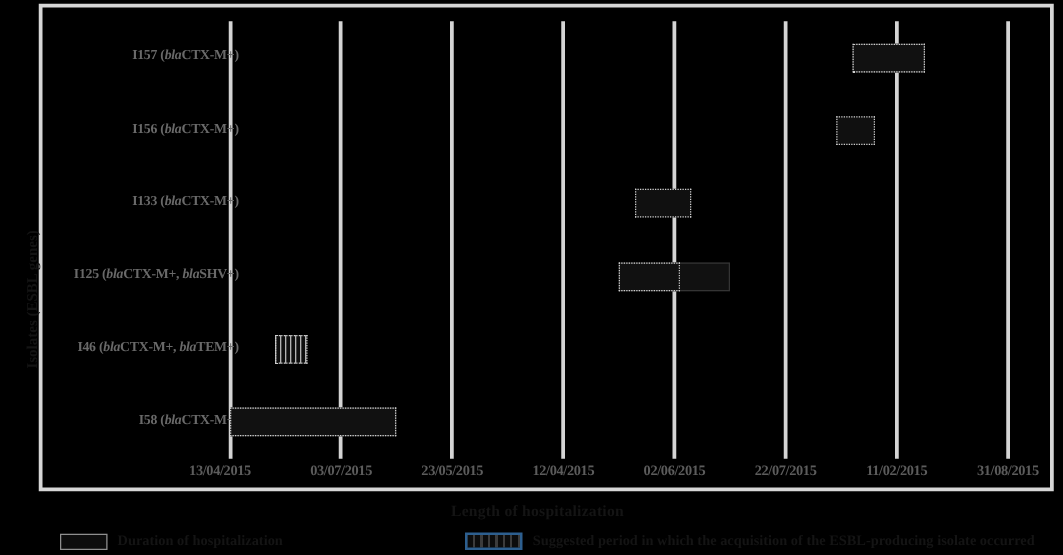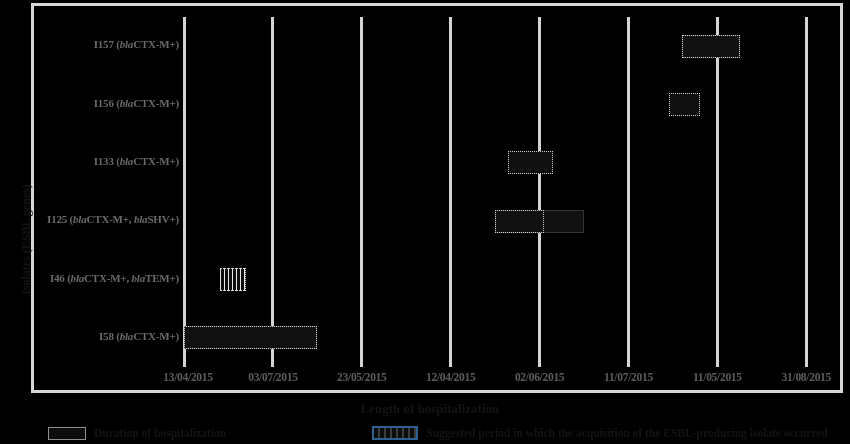--- a/index.html
+++ b/index.html
@@ -8,21 +8,21 @@
     font-family:"Liberation Serif", serif;
   }
   .frame{
     position:absolute;left:31px;top:3px;width:812px;height:390px;
     border:3px solid #d6d6d6;box-sizing:border-box;background:transparent;
   }
   .gridline{
     position:absolute;top:17px;width:3px;height:350px;background:#d4d4d4;
   }
   .ylabel{
-    position:absolute;left:36px;width:143px;text-align:right;
+    position:absolute;left:48px;width:143px;text-align:right;
     font-size:11px;font-weight:700;color:#696969;letter-spacing:-0.2px;white-space:nowrap;
   }
   .ylabel i{font-style:italic;}
   .bar{position:absolute;box-sizing:border-box;}
   .bar.hosp{
     background:#111;border:1px solid #343434;
   }
   .bar.acq{
     background:#101010;border:1px dotted #cfcfcf;
   }
@@ -62,33 +62,33 @@
     font-size:11.5px;font-weight:700;color:#141414;margin-left:8px;white-space:nowrap;
   }
 </style>
 </head>
 <body>
 
 <div class="frame"></div>
 
 <div id="plot-dynamic">
     <div class="gridline" style="left: 182.5px;"></div>
-    <div class="xtick" style="left: 143px;">13/04/2015</div>
+    <div class="xtick" style="left: 131px;">13/04/2015</div>
     <div class="gridline" style="left: 271.4px;"></div>
     <div class="xtick" style="left: 227.9px;">03/07/2015</div>
     <div class="gridline" style="left: 360.3px;"></div>
     <div class="xtick" style="left: 316.8px;">23/05/2015</div>
     <div class="gridline" style="left: 449.2px;"></div>
     <div class="xtick" style="left: 405.7px;">12/04/2015</div>
     <div class="gridline" style="left: 538.1px;"></div>
     <div class="xtick" style="left: 494.6px;">02/06/2015</div>
     <div class="gridline" style="left: 627px;"></div>
-    <div class="xtick" style="left: 583.5px;">11/07/2015</div>
+    <div class="xtick" style="left: 583.5px;">22/07/2015</div>
     <div class="gridline" style="left: 715.9px;"></div>
-    <div class="xtick" style="left: 672.4px;">11/05/2015</div>
+    <div class="xtick" style="left: 672.4px;">11/02/2015</div>
     <div class="gridline" style="left: 804.8px;"></div>
     <div class="xtick" style="left: 761.3px; font-family: Liberation Serif, serif;">31/08/2015</div>
     <div class="ylabel" style="top: 38.1667px;">I157 (<i>bla</i>CTX-M+)</div>
     <div class="bar hosp" style="left: 681.84px; width: 57.785px; top: 34.6667px; height: 23px;"></div>
     <div class="bar acq overlay" style="left: 681.84px; width: 57.785px; top: 34.6667px; height: 23px;"></div>
     <div class="ylabel" style="top: 96.5px; font-family: Liberation Serif, serif;">I156 (<i>bla</i>CTX-M+)</div>
     <div class="bar acq" style="left: 668.505px; width: 31.115px; top: 93px; height: 23px;"></div>
     <div class="ylabel" style="top: 154.833px;">I133 (<i>bla</i>CTX-M+)</div>
     <div class="bar acq" style="left: 508.485px; width: 44.45px; top: 151.333px; height: 23px;"></div>
     <div class="ylabel" style="top: 213.167px;">I125 (<i>bla</i>CTX-M+, <i>bla</i>SHV+)</div>

